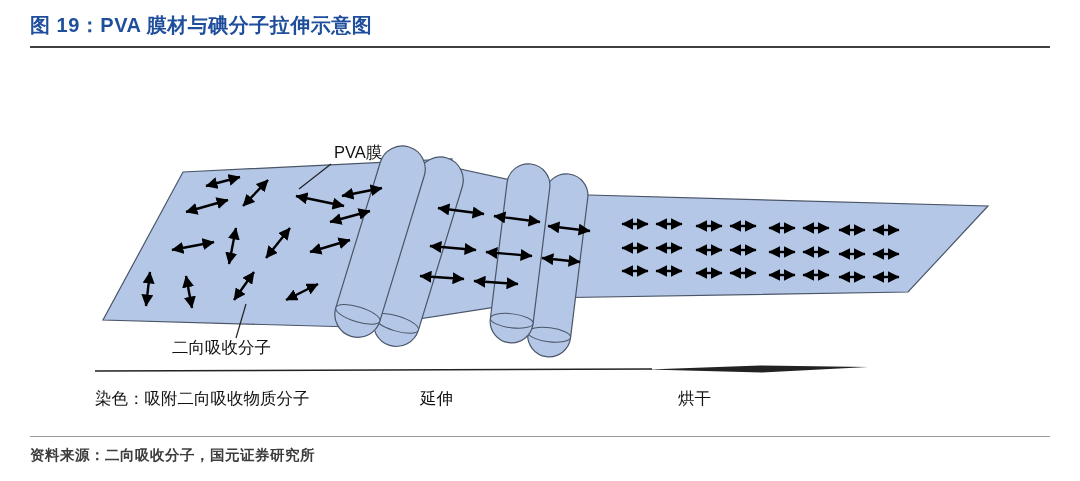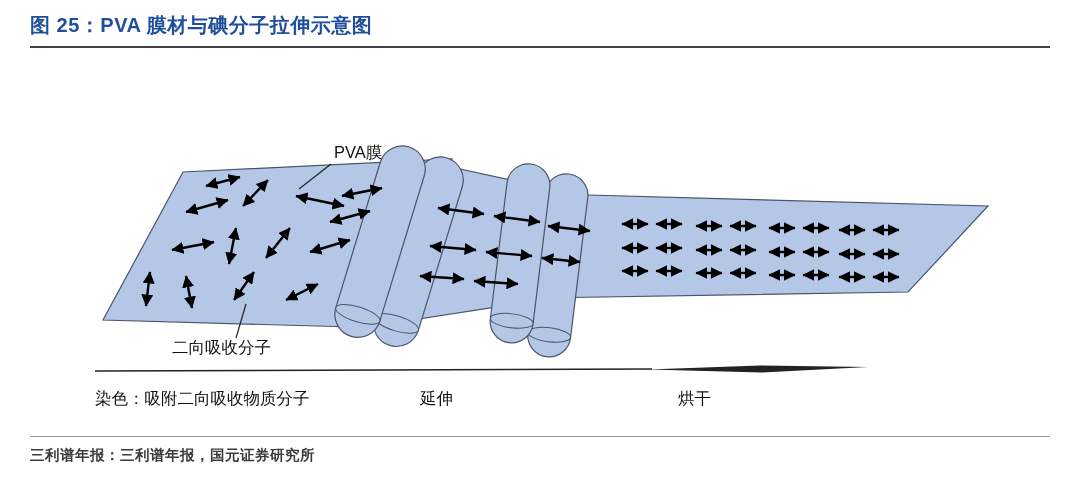--- a/index.html
+++ b/index.html
@@ -34,21 +34,21 @@
   .leader{stroke:#222;stroke-width:1.2;}
   .dlabel{font-size:16.5px;fill:#111;font-family:"Liberation Sans", sans-serif;}
   .thinline{stroke:#222;stroke-width:1.5;}
   .sliver{fill:#222;}
 </style>
 </head>
 <body>
 
 <div class="page">
 
-  <div class="fig-title">图 25：PVA 膜材与碘分子拉伸示意图</div>
+  <div class="fig-title">图 19：PVA 膜材与碘分子拉伸示意图</div>
   <div class="title-rule"></div>
 
   <svg class="diagram" width="1080" height="481" viewBox="0 0 1080 481" xmlns="http://www.w3.org/2000/svg">
     <defs>
       <marker id="ah" viewBox="0 0 10 10" refX="9.5" refY="5" markerWidth="5" markerHeight="5" orient="auto-start-reverse" markerUnits="strokeWidth">
         <path d="M0,0 L10,5 L0,10 z" fill="#000"></path>
       </marker>
     </defs>
 
     <polygon class="film" points="183,172 452,159 388,328 103,320"></polygon>
@@ -138,15 +138,15 @@
 
     <line class="leader" x1="236" y1="338" x2="246" y2="304"></line>
     <text class="dlabel" x="172" y="353">二向吸收分子</text>
 
     <text class="dlabel" x="95" y="404">染色：吸附二向吸收物质分子</text>
     <text class="dlabel" x="420" y="404">延伸</text>
     <text class="dlabel" x="678" y="404">烘干</text>
   </svg>
 
   <div class="footer-rule"></div>
-  <div class="source-text">三利谱年报：三利谱年报，国元证券研究所</div>
+  <div class="source-text">资料来源：二向吸收分子，国元证券研究所</div>
 
 </div>
 
 </body></html>

